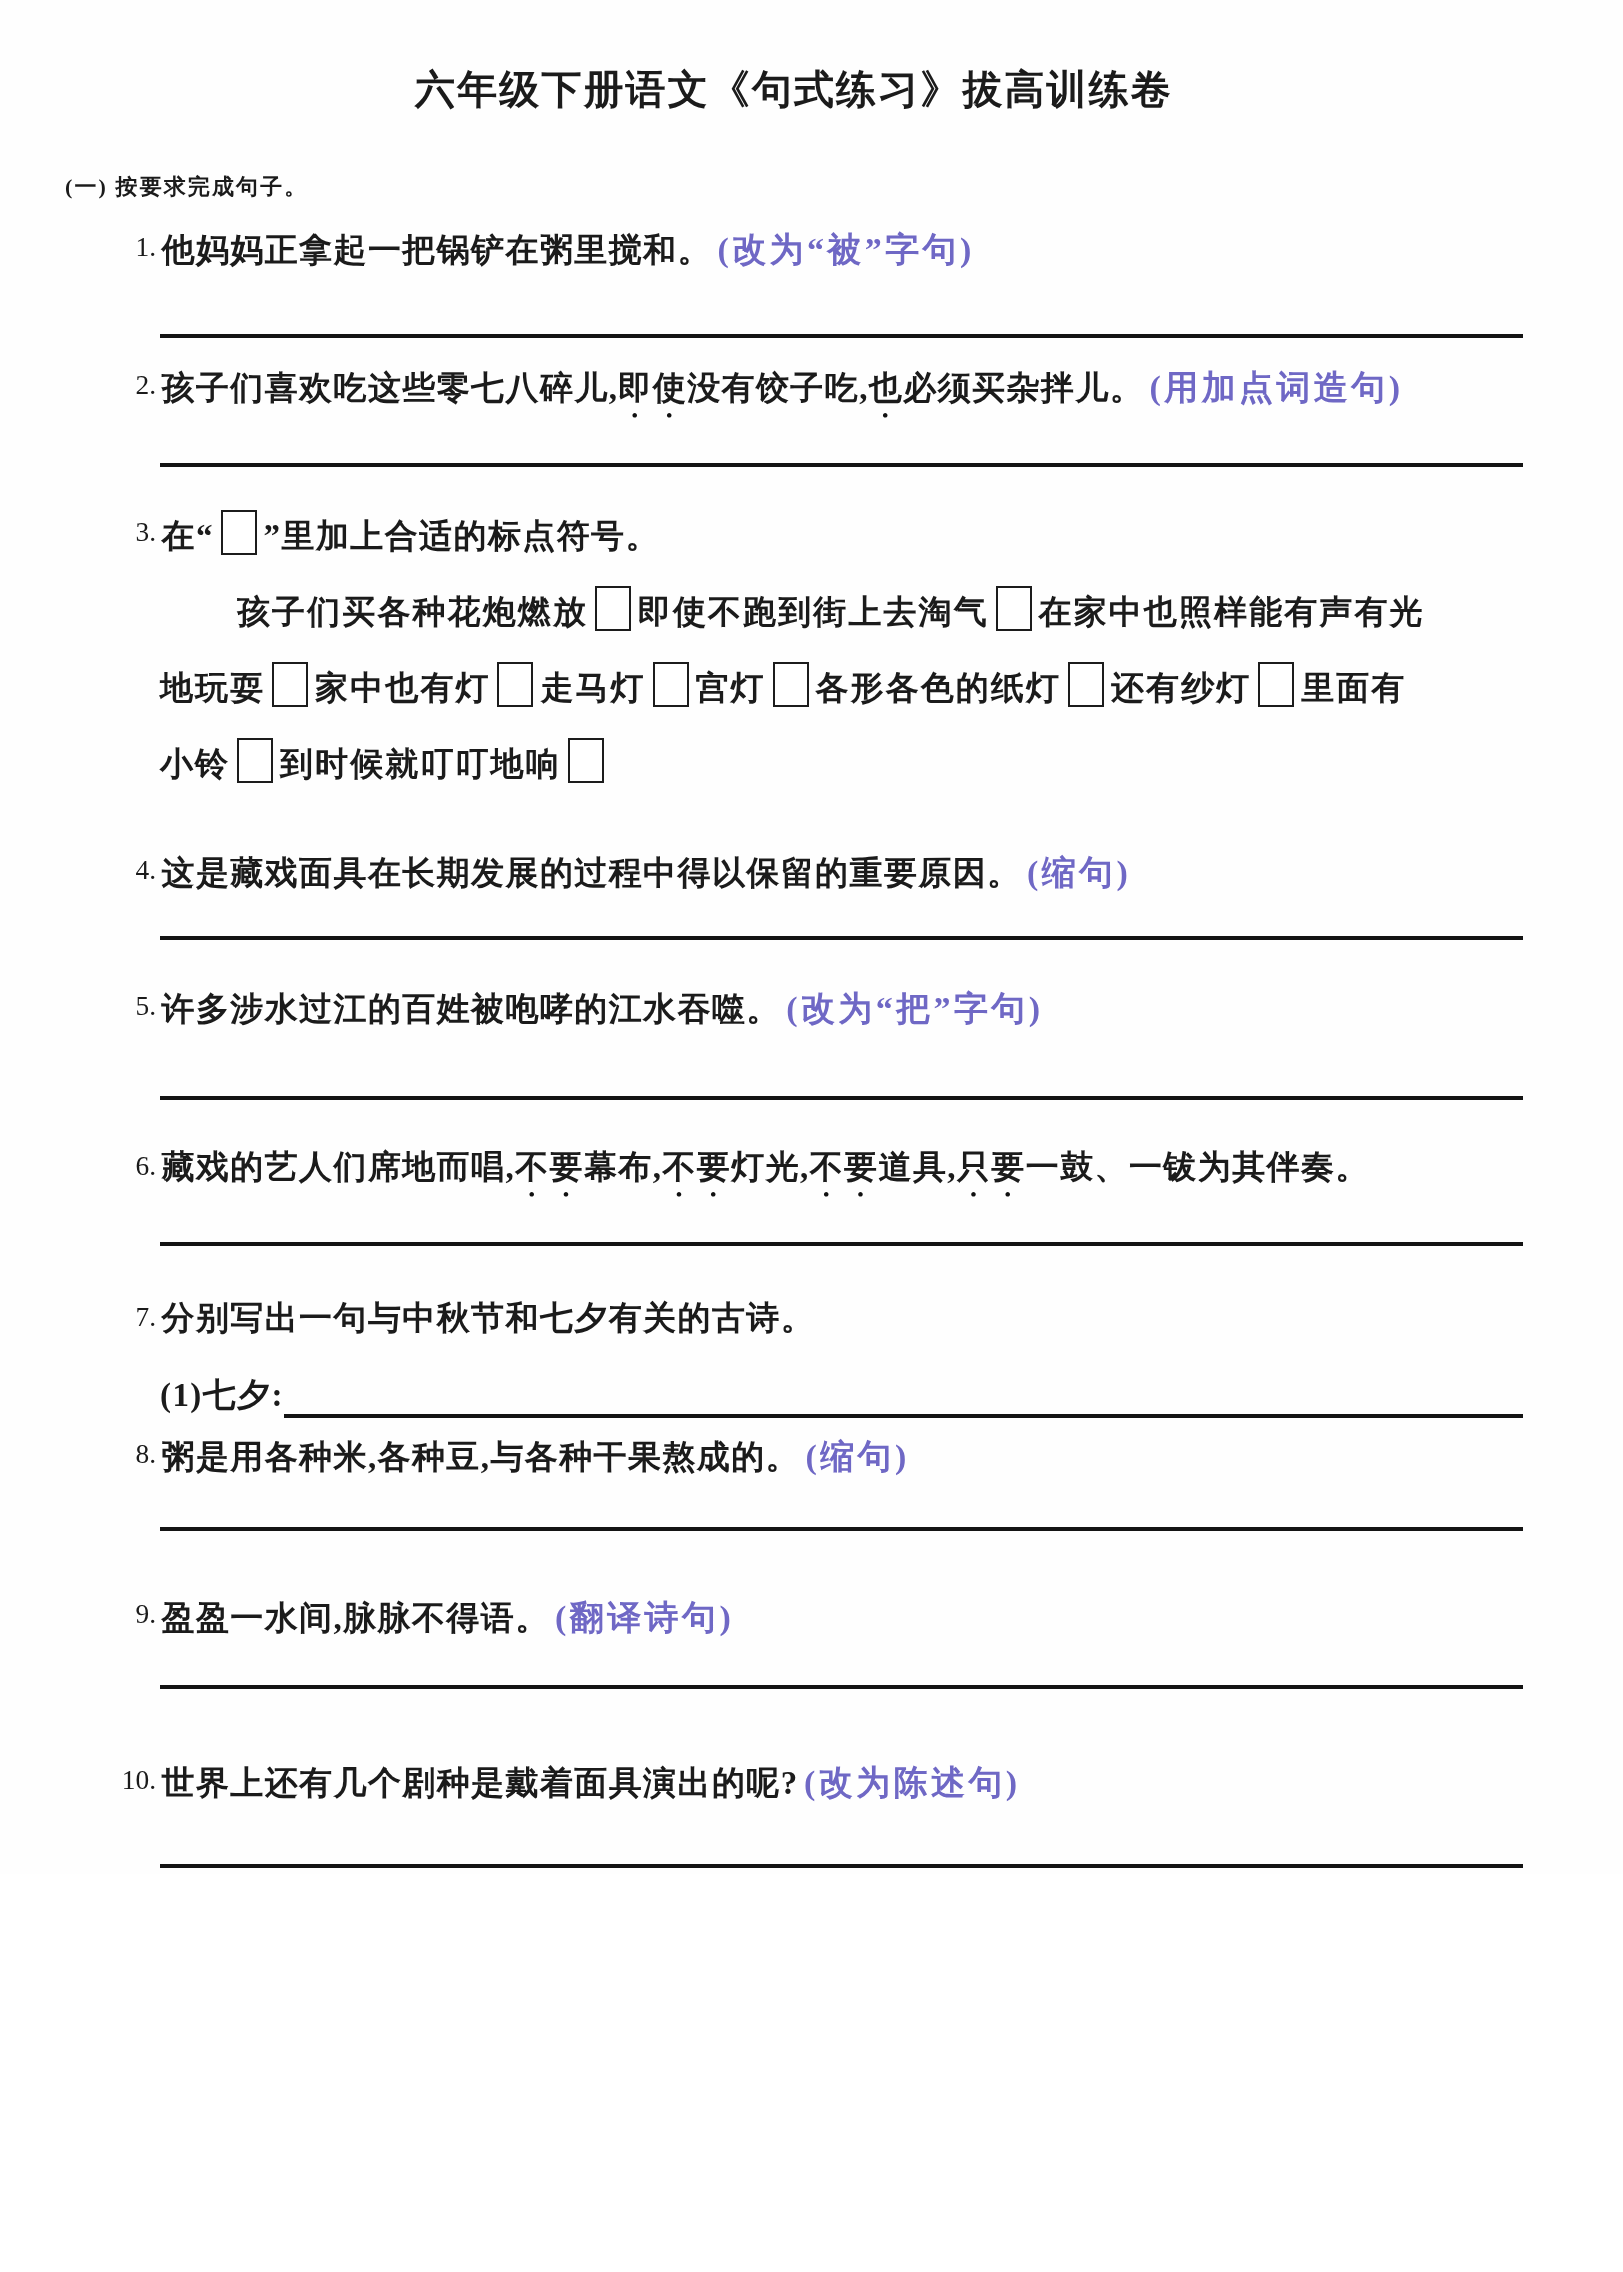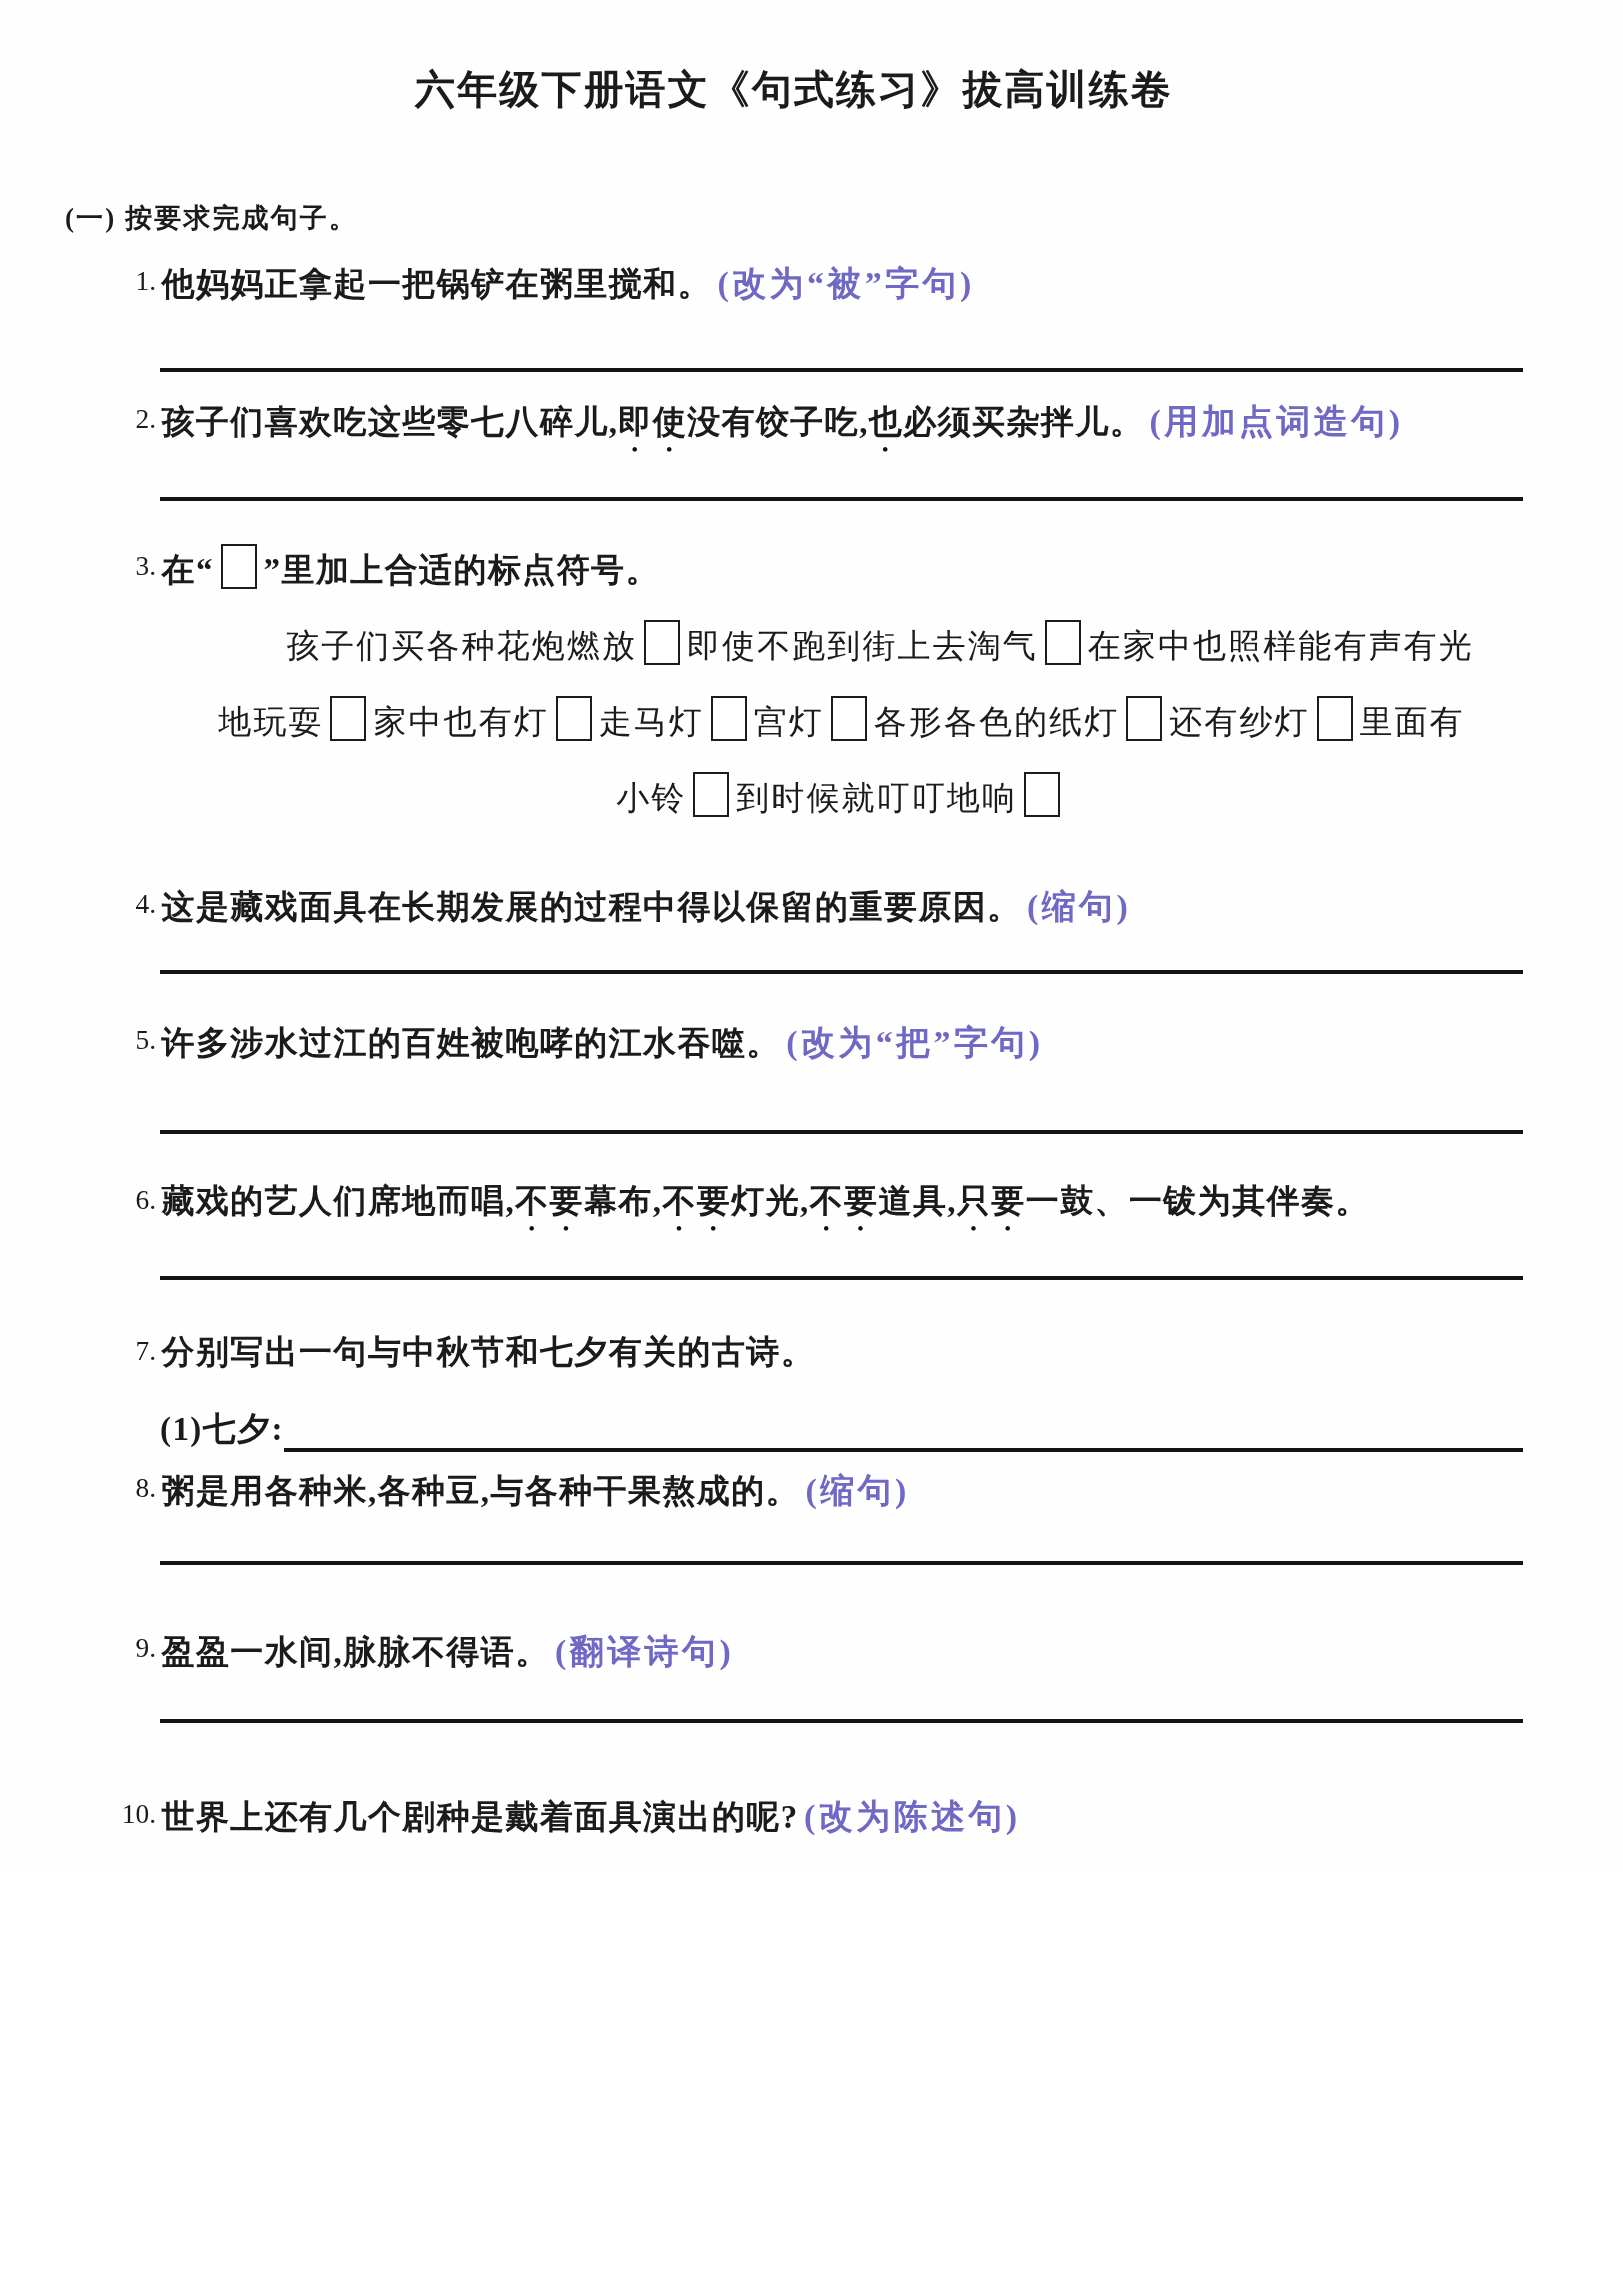--- a/index.html
+++ b/index.html
@@ -30,22 +30,22 @@
     align-items: flex-end;
     font-size: 34px;
     font-weight: 700;
     letter-spacing: 2.1px;
   }
   .blank-line { border-bottom: 4.8px solid #141414; height: 40px; display:inline-block; }
   .class-blank { width: 321px; }
   .name-blank  { width: 317px; }
   .id-gap { width: 75px; }
   .section-heading {
-    margin-top: 83px;
-    font-size: 27px;
+    margin-top: 55px;
+    font-size: 22px;
     font-weight: 700;
     letter-spacing: 2.1px;
   }
   .question { }
   .q-row { display: flex; align-items: flex-start; margin-left: 47px; }
   .q-num {
     flex: 0 0 44px;
     text-align: right;
     margin-right: 5.5px;
     font-size: 27.4px;
@@ -78,26 +78,25 @@
     width: 32px;
     height: 41px;
     border: 2.1px solid #1c1c1c;
     background: #fff;
     vertical-align: -8.2px;
     margin: 0 6.9px;
   }
   .q-para {
     margin-left: 95px;
     font-size: 33px;
-    font-weight: 400;
+    font-weight: 700;
     letter-spacing: 2.1px;
     line-height: 1.5;
     margin-top: 25px;
     white-space: nowrap;
-    text-align: center;
   }
   .q-para.indent { margin-left: 172px; }
   .answer-line {
     margin-left: 95px;
     border-bottom: 4.8px solid #141414;
     height: 0;
     margin-top: 60px;
   }
   .sub-item {
     display: flex;

